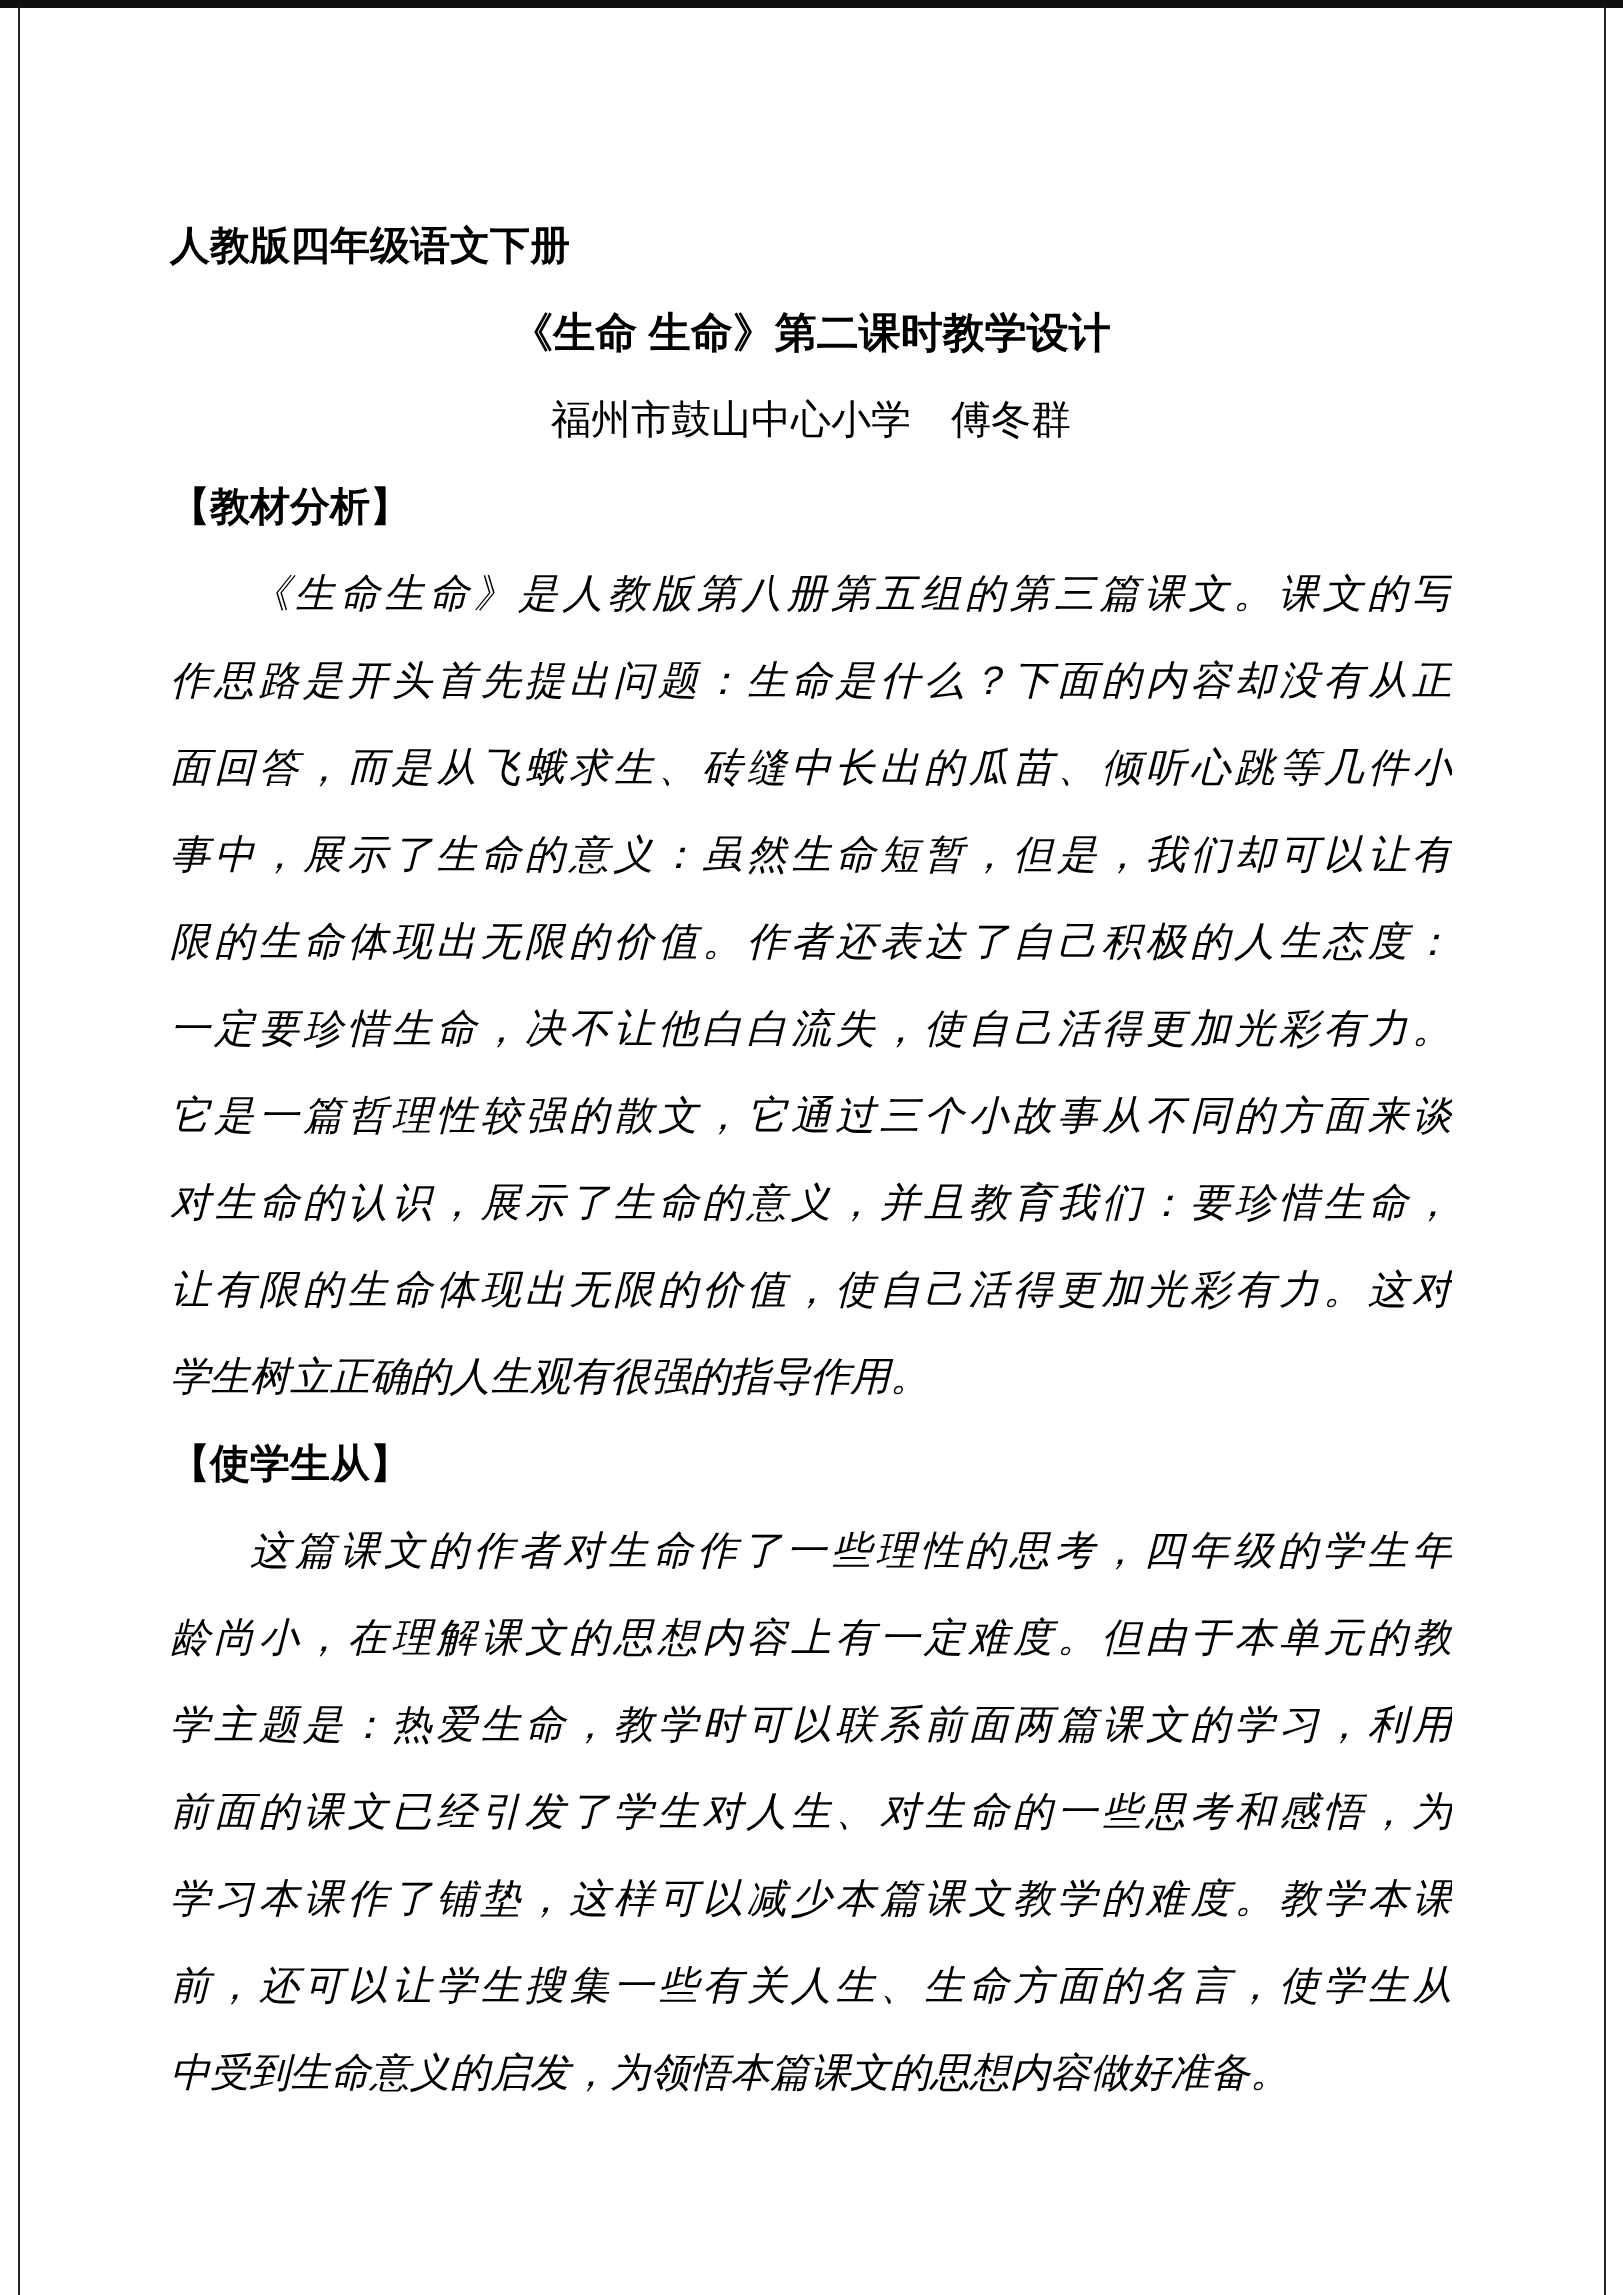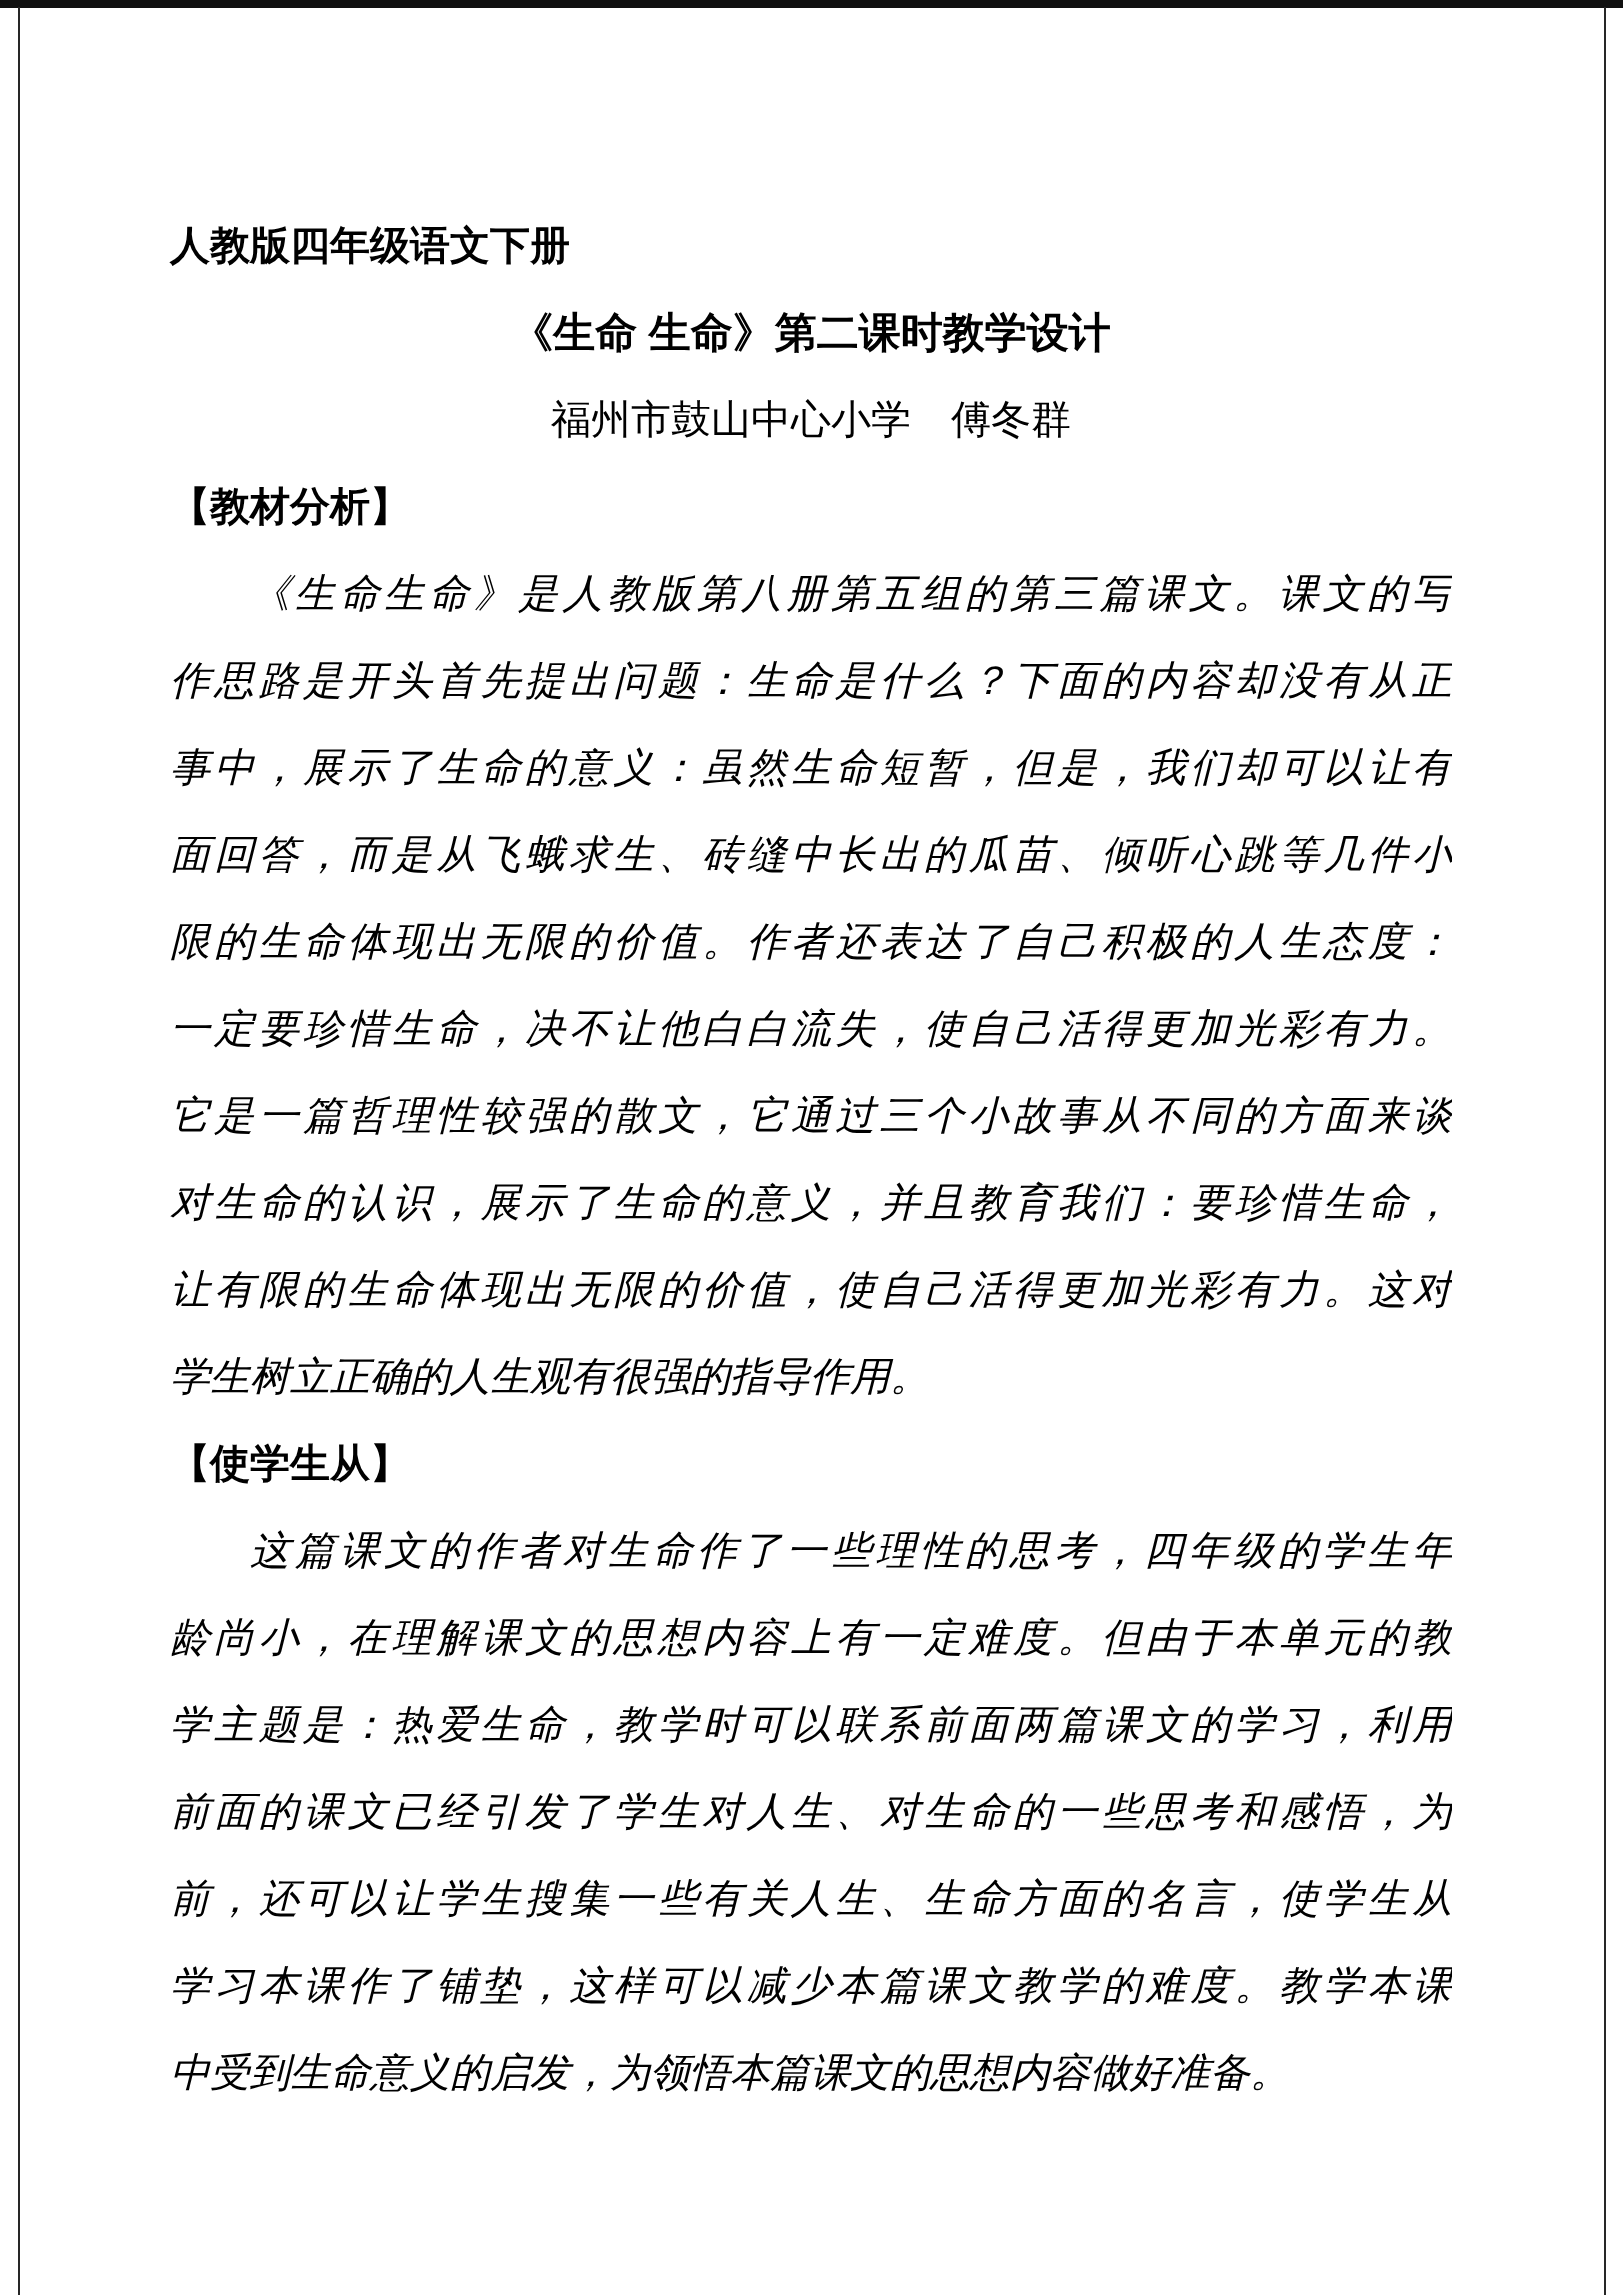--- a/index.html
+++ b/index.html
@@ -61,38 +61,38 @@
 
     <h1 class="doc-title bold-sans">《生命 生命》第二课时教学设计</h1>
 
     <p class="author">福州市鼓山中心小学　傅冬群</p>
 
     <section>
       <h2 class="sec-heading">【教材分析】</h2>
       <div class="para">
           <div class="line first">《生命生命》是人教版第八册第五组的第三篇课文。课文的写</div>
           <div class="line">作思路是开头首先提出问题：生命是什么？下面的内容却没有从正</div>
+          <div class="line">面回答，而是从飞蛾求生、砖缝中长出的瓜苗、倾听心跳等几件小</div>
           <div class="line">事中，展示了生命的意义：虽然生命短暂，但是，我们却可以让有</div>
-          <div class="line">面回答，而是从飞蛾求生、砖缝中长出的瓜苗、倾听心跳等几件小</div>
           <div class="line">限的生命体现出无限的价值。作者还表达了自己积极的人生态度：</div>
           <div class="line">一定要珍惜生命，决不让他白白流失，使自己活得更加光彩有力。</div>
           <div class="line">它是一篇哲理性较强的散文，它通过三个小故事从不同的方面来谈</div>
           <div class="line">对生命的认识，展示了生命的意义，并且教育我们：要珍惜生命，</div>
           <div class="line">让有限的生命体现出无限的价值，使自己活得更加光彩有力。这对</div>
           <div class="line last">学生树立正确的人生观有很强的指导作用。</div>
         </div>
     </section>
 
     <section>
       <h2 class="sec-heading">【使学生从】</h2>
       <div class="para">
           <div class="line first">这篇课文的作者对生命作了一些理性的思考，四年级的学生年</div>
           <div class="line">龄尚小，在理解课文的思想内容上有一定难度。但由于本单元的教</div>
           <div class="line">学主题是：热爱生命，教学时可以联系前面两篇课文的学习，利用</div>
           <div class="line">前面的课文已经引发了学生对人生、对生命的一些思考和感悟，为</div>
+          <div class="line">学习本课作了铺垫，这样可以减少本篇课文教学的难度。教学本课</div>
           <div class="line">前，还可以让学生搜集一些有关人生、生命方面的名言，使学生从</div>
-          <div class="line">学习本课作了铺垫，这样可以减少本篇课文教学的难度。教学本课</div>
           <div class="line last">中受到生命意义的启发，为领悟本篇课文的思想内容做好准备。</div>
         </div>
     </section>
   </div>
 </div>
 
 
 </body></html>

